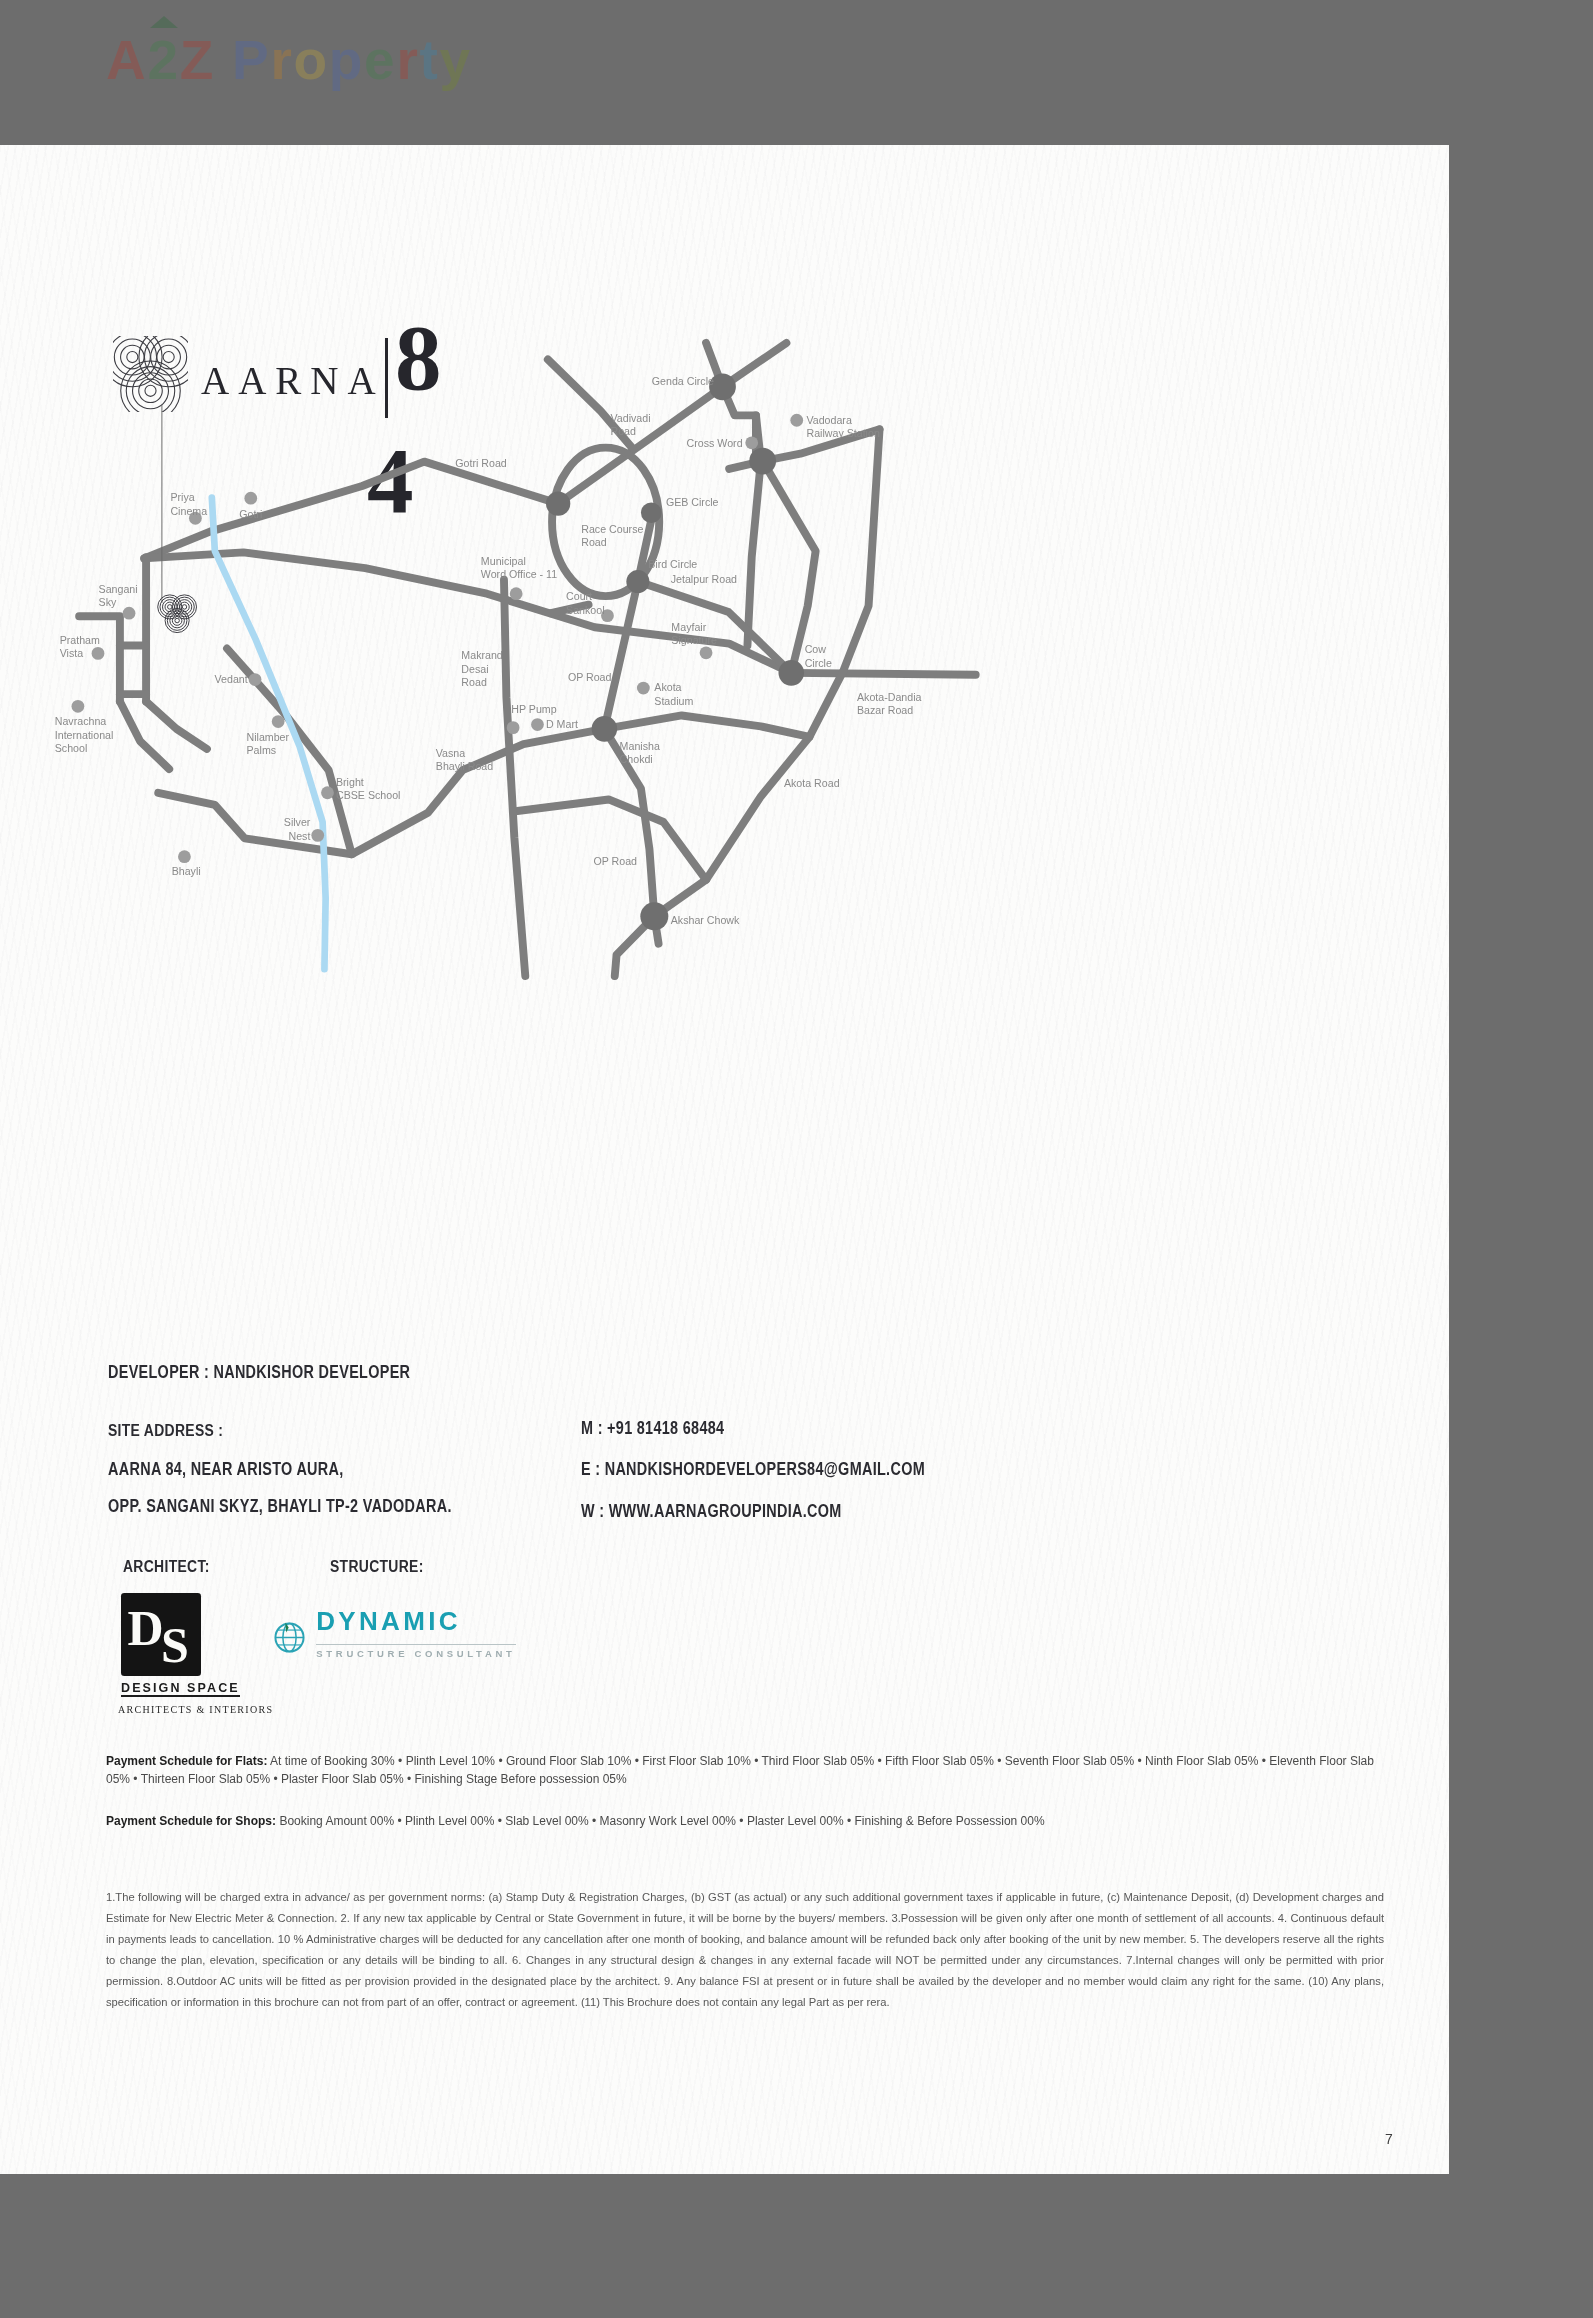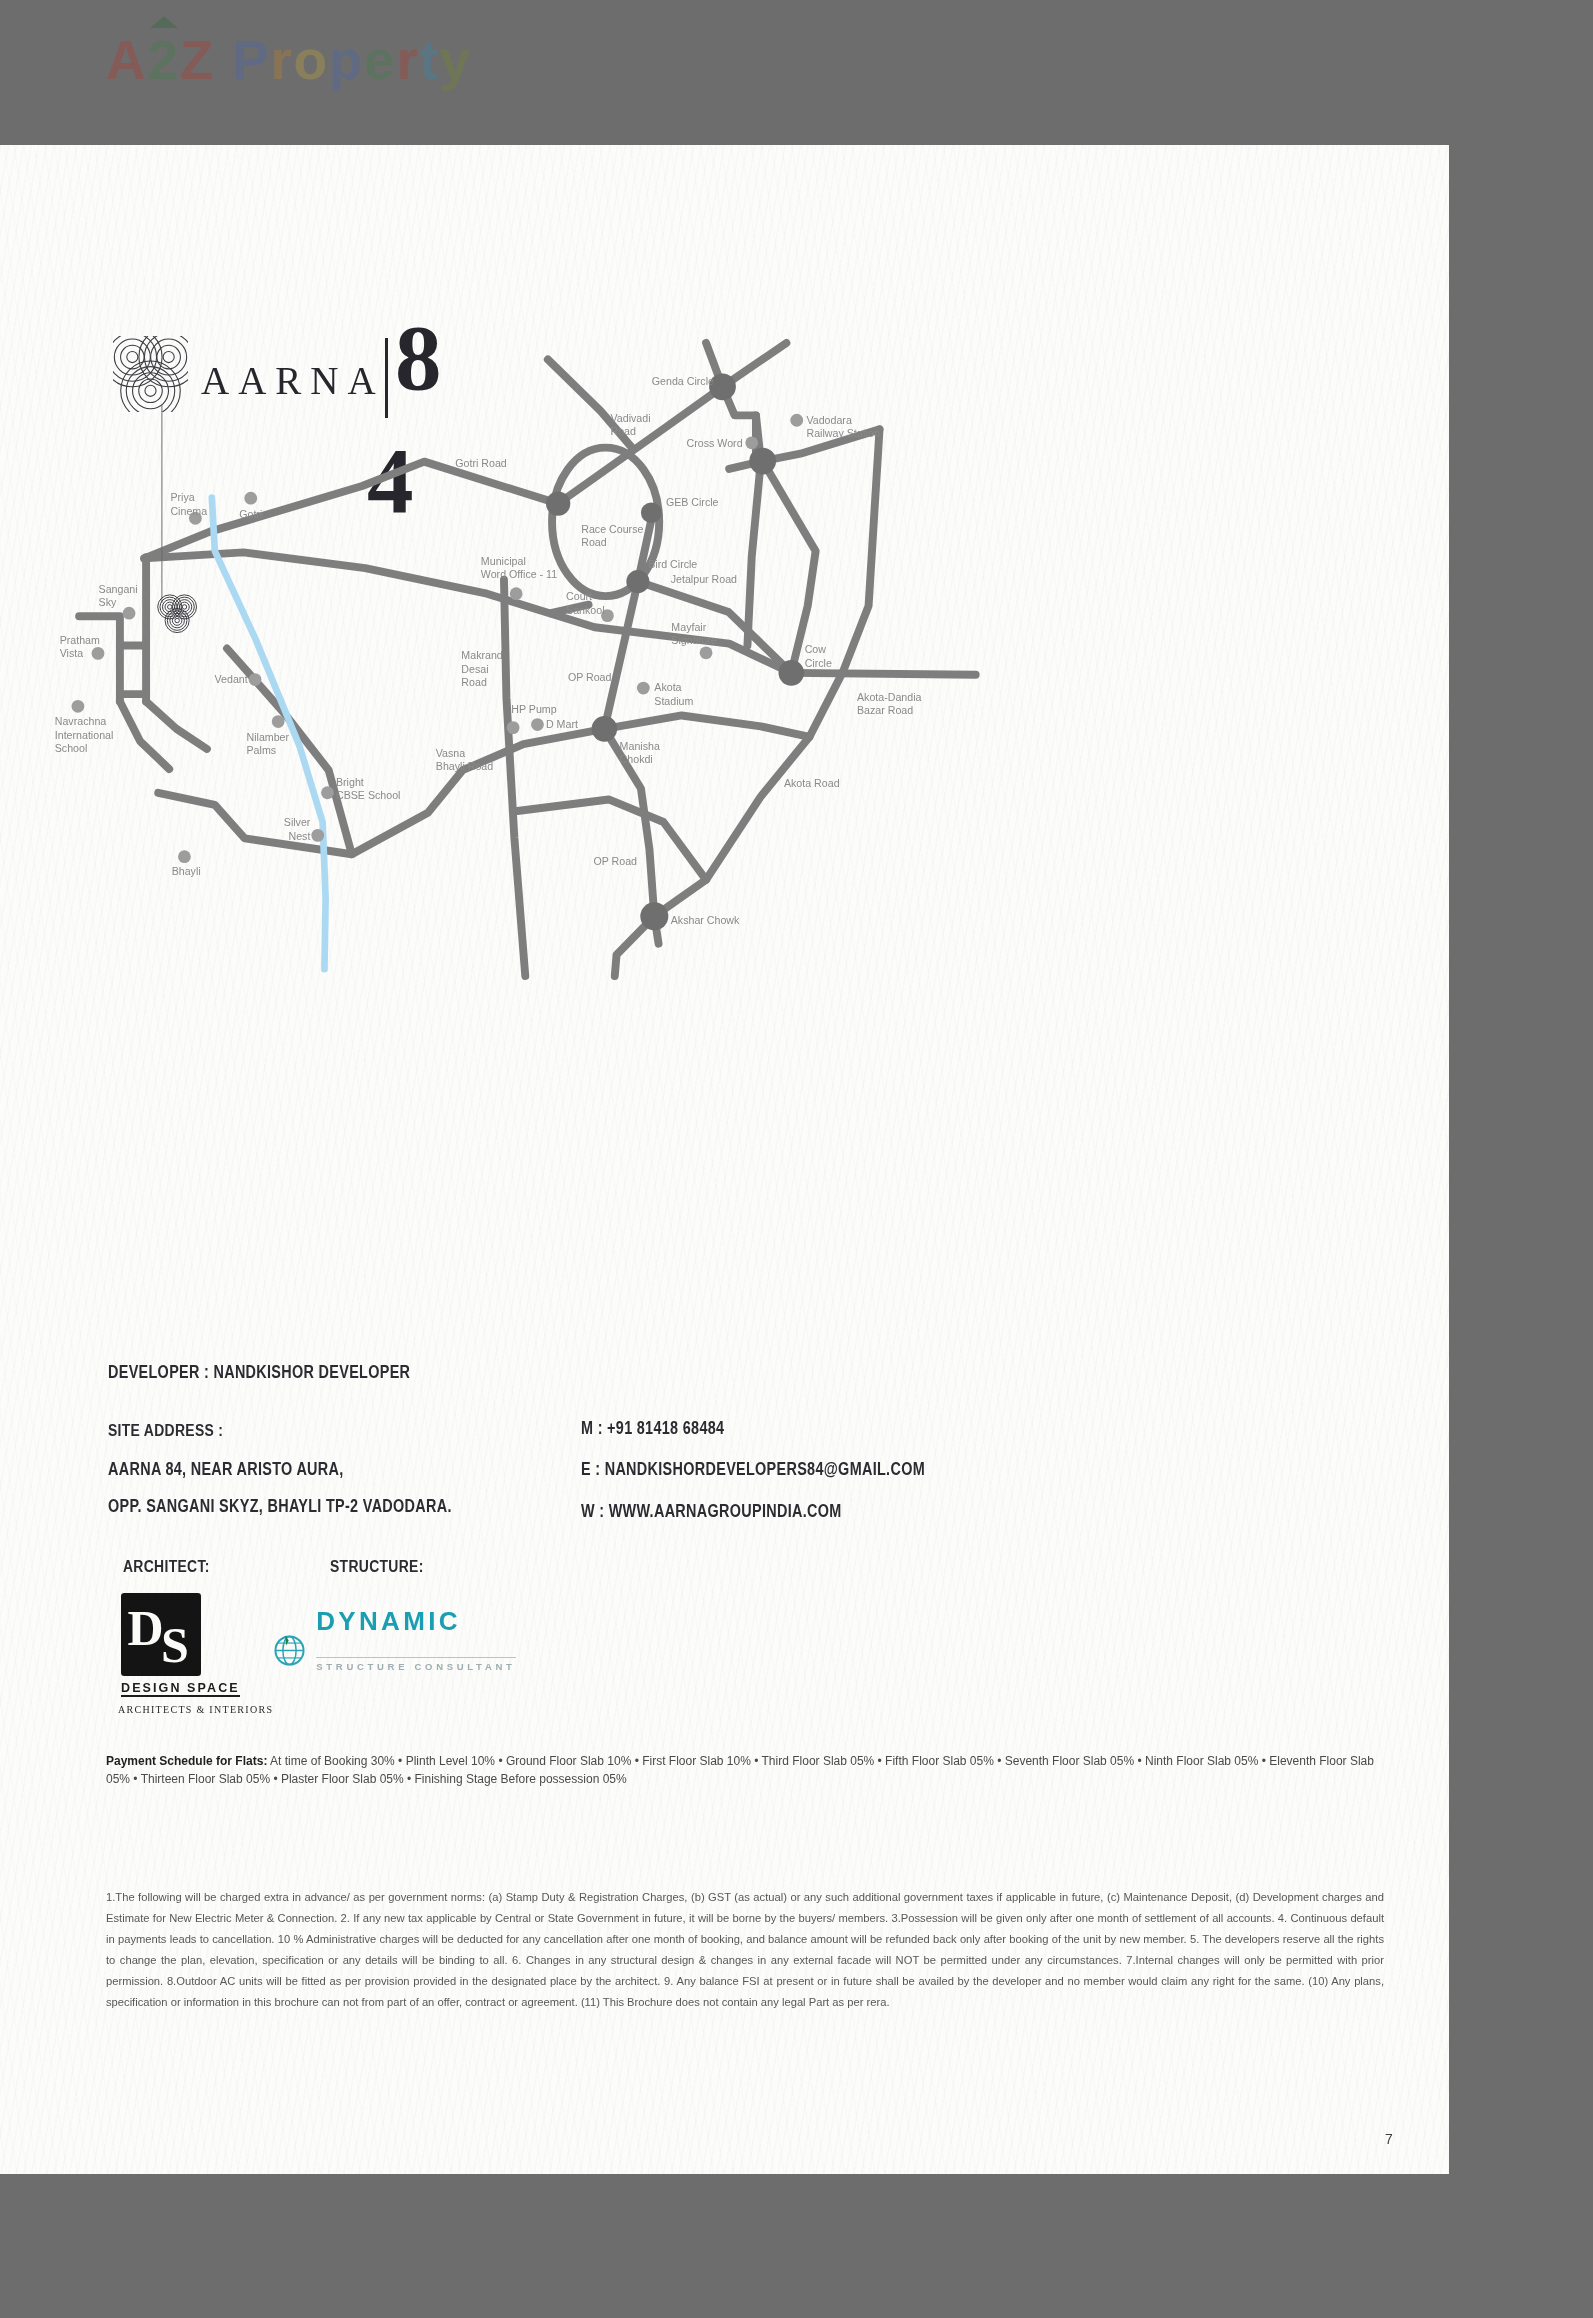--- a/index.html
+++ b/index.html
@@ -36,21 +36,21 @@
   .cnd{position:absolute;font-weight:700;color:#2b2b31;transform:scaleX(.8);transform-origin:left top;white-space:nowrap;letter-spacing:0.4px}
   .sz22{font-size:18px}
   .sz20{font-size:17.4px}
   
   .ds-box{position:absolute;left:121px;top:1448px;width:80px;height:83px;background:#141414;border-radius:3.3px}
   .ds-box .dsl{position:absolute;color:#fbfbf8;font-family:"Liberation Serif",serif;font-weight:700;font-size:50px;line-height:1}
   .ds-cap{position:absolute;color:#1c1c1c;font-weight:700;letter-spacing:2.1px;font-size:12.5px;border-bottom:2.5px solid #1c1c1c;padding-bottom:0}
   .ds-sub{position:absolute;color:#2a2a2a;font-size:10px;letter-spacing:1.3px;font-family:"Liberation Serif",serif}
   .dyn{position:absolute;left:271px;top:1461px;display:flex;align-items:flex-end}
   .dyn-txt .t1{font-weight:700;font-size:26px;color:#1a9fb2;letter-spacing:3.3px;font-family:"Liberation Sans",sans-serif}
-  .dyn-txt .t2{margin-top:20px;border-top:1.7px solid #b9c4c6;padding-top:2.5px;font-size:9.5px;letter-spacing:3.7px;color:#9fadb0;font-weight:700}
+  .dyn-txt .t2{margin-top:7px;border-top:1.7px solid #b9c4c6;padding-top:2.5px;font-size:9.5px;letter-spacing:3.7px;color:#9fadb0;font-weight:700}
   
   .body-text{position:absolute;left:106px;width:1278px;color:#4a4a4a}
   .pay{font-size:12px;line-height:18px}
   .pay b{color:#1f1f1f}
   .terms-h{font-size:11.2px;color:#555}
   .terms-b{font-size:11.2px;line-height:21px;color:#575757;text-align:justify}
   .pageno{position:absolute;left:1385px;top:1986px;font-size:14px;color:#3f3f3f}
 </style>
 </head>
 <body>
@@ -222,19 +222,20 @@
         <line x1="7" y1="35" x2="37" y2="35" stroke="#2aa3b5" stroke-width="1.4"></line>
         <path d="M17 8 L21 14 L18 20 Z" fill="#1d7e4f"></path>
       </svg>
       <div class="dyn-txt" style="margin-left:8.3px">
         <div class="t1">DYNAMIC</div>
         <div class="t2">STRUCTURE CONSULTANT</div>
       </div>
     </div>
 
     <div class="body-text pay" style="top:1607px"><b>Payment Schedule for Flats:</b><span> At time of Booking 30% • Plinth Level 10% • Ground Floor Slab 10%  • First Floor Slab 10% • Third Floor Slab 05% • Fifth Floor Slab 05% • Seventh Floor Slab 05% • Ninth Floor Slab 05% • Eleventh Floor Slab 05% • Thirteen Floor Slab 05% • Plaster Floor Slab 05% • Finishing Stage Before possession 05%</span></div>
+    <div class="body-text pay" style="top:1667px"><b>Payment Schedule for Shops:</b><span> Booking Amount 00% • Plinth Level 00% • Slab Level 00% • Masonry Work Level 00% • Plaster Level 00% • Finishing &amp; Before Possession 00%</span></div>
 
     <div class="body-text terms-b" style="top:1742px">1.The following will be charged extra in advance/ as per government norms: (a) Stamp Duty &amp; Registration Charges, (b) GST (as actual) or any such additional government taxes if applicable in future, (c) Maintenance Deposit, (d) Development charges and Estimate for New Electric Meter &amp; Connection. 2. If any new tax applicable by Central or State Government in future, it will be borne by the buyers/ members. 3.Possession will be given only after one month of settlement of all accounts. 4. Continuous default in payments leads to cancellation. 10 % Administrative charges will be deducted for any cancellation after one month of booking, and balance amount will be refunded back only after booking of the unit by new member. 5. The developers reserve all the rights to change the plan, elevation, specification or any details will be binding to all. 6. Changes in any structural design &amp; changes in any external facade will NOT be permitted under any circumstances. 7.Internal changes will only be permitted with prior permission. 8.Outdoor AC units will be fitted as per provision provided in the designated place by the architect. 9. Any balance FSI at present or in future shall be availed by the developer and no member would claim any right for the same. (10) Any plans, specification or information in this brochure can not from part of an offer, contract or agreement. (11) This Brochure does not contain any legal Part as per rera.</div>
 
     <div class="pageno">7</div>
   </div>
 </div>
 
 
 </body></html>

